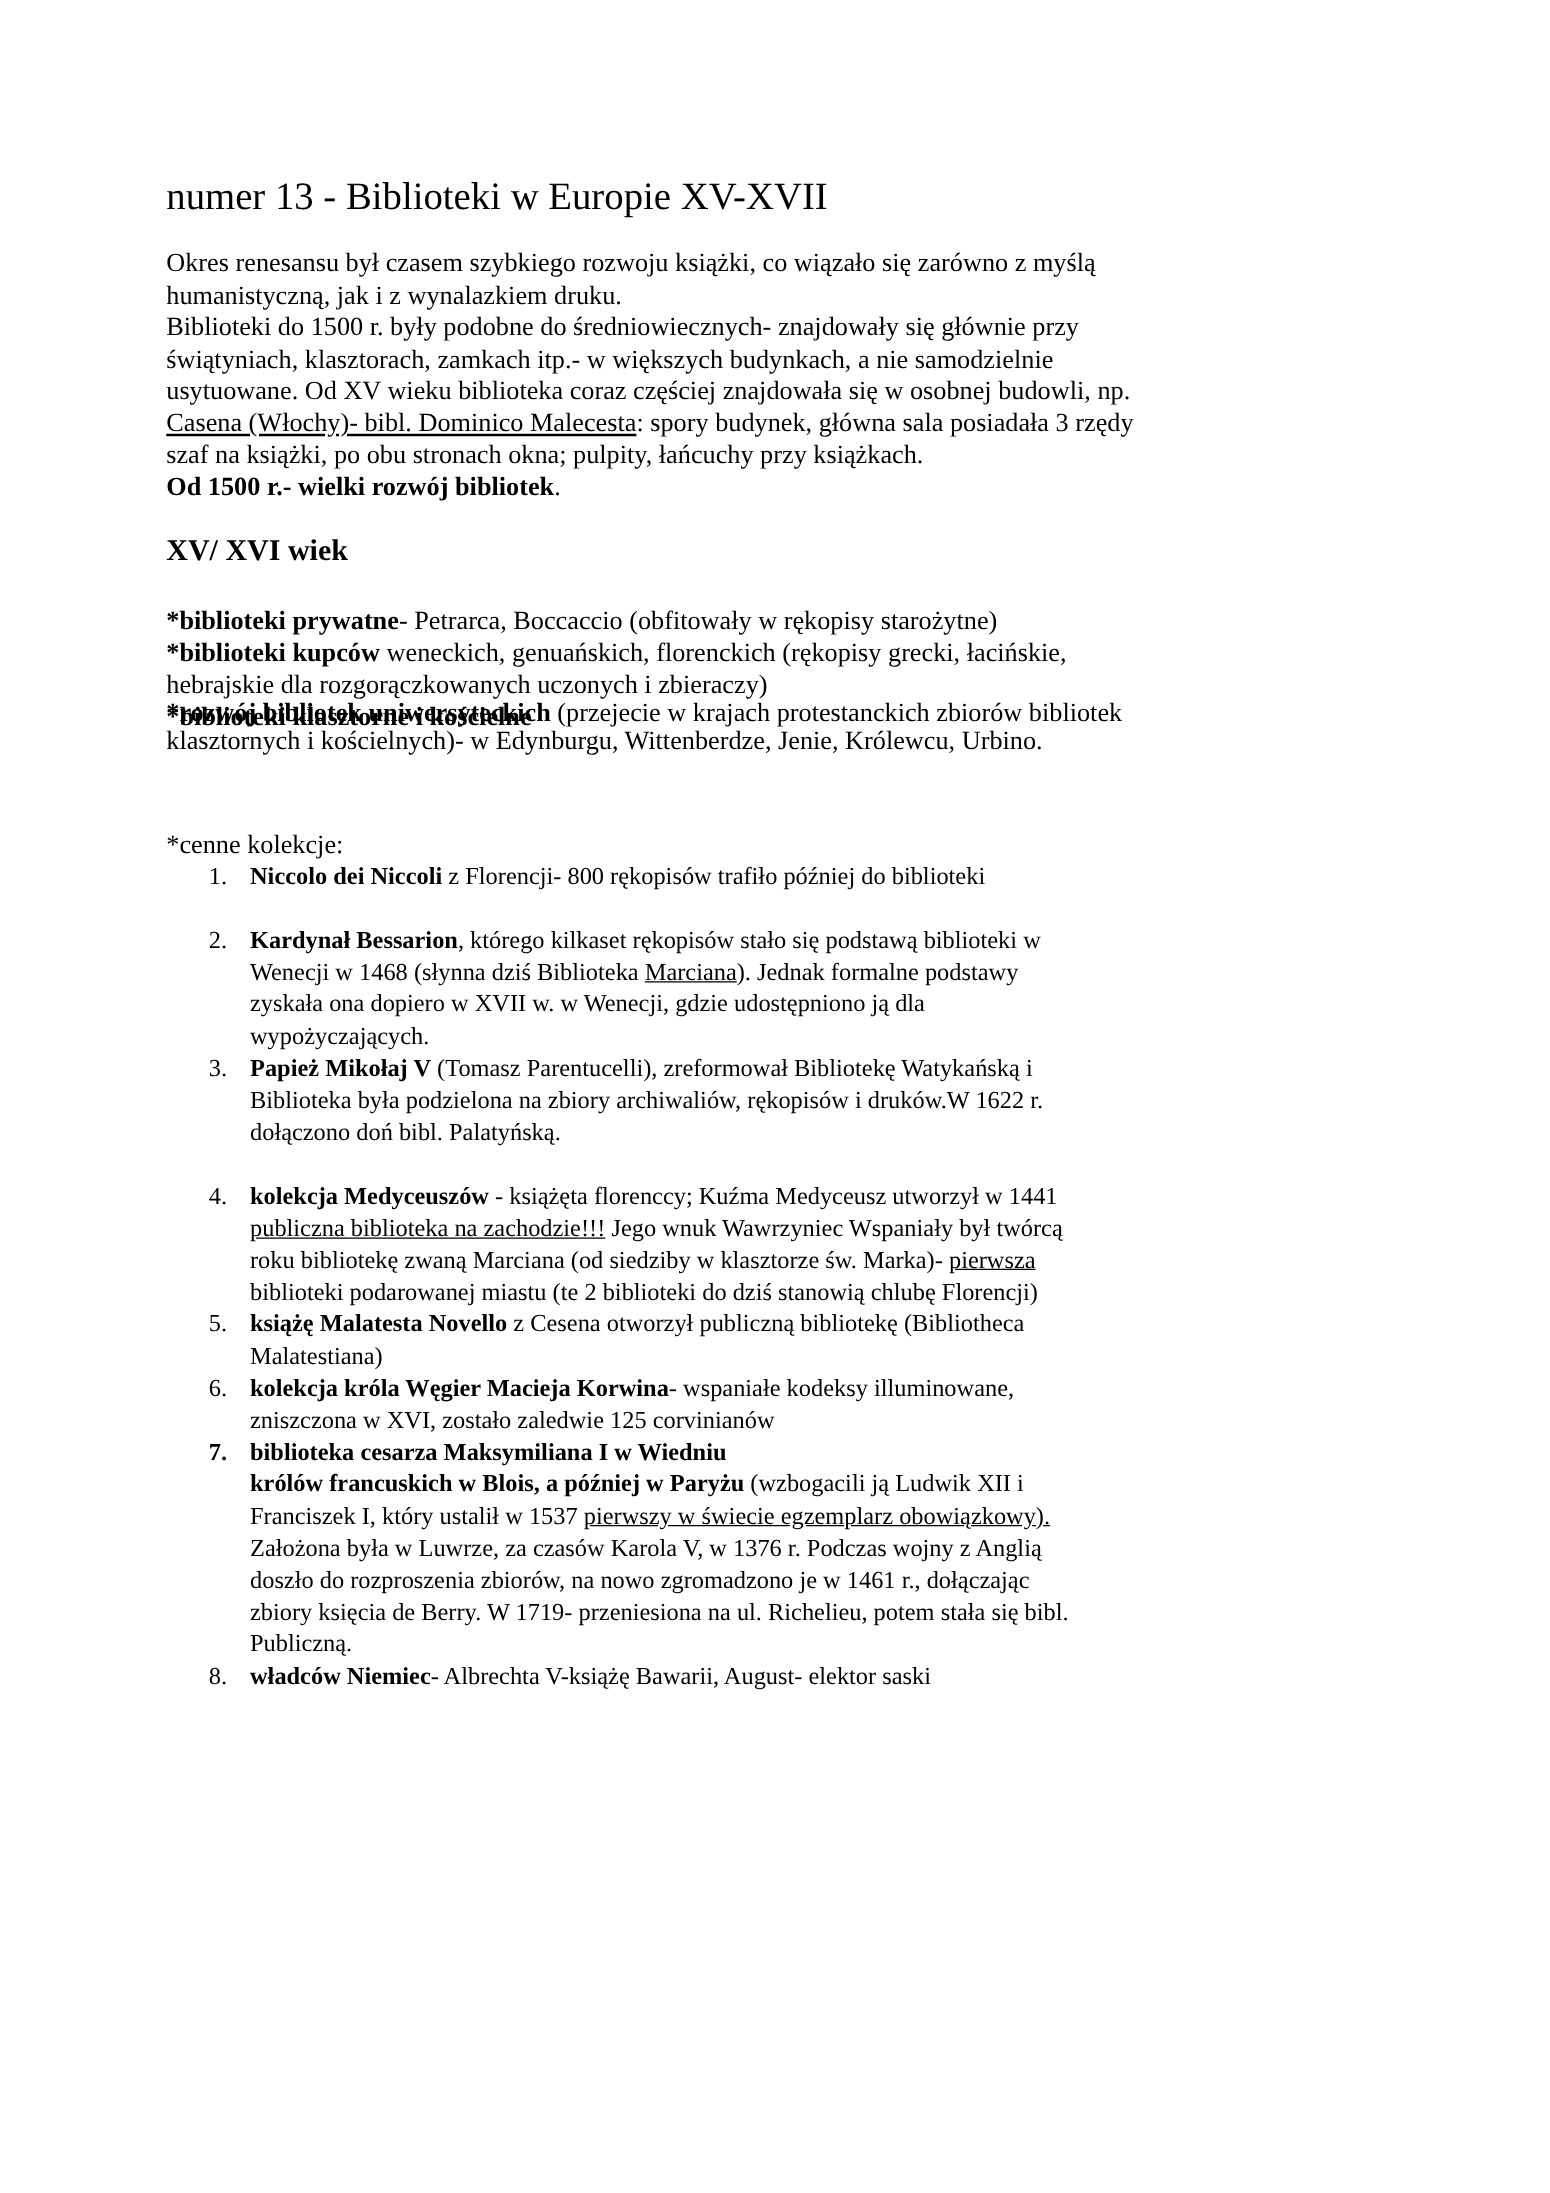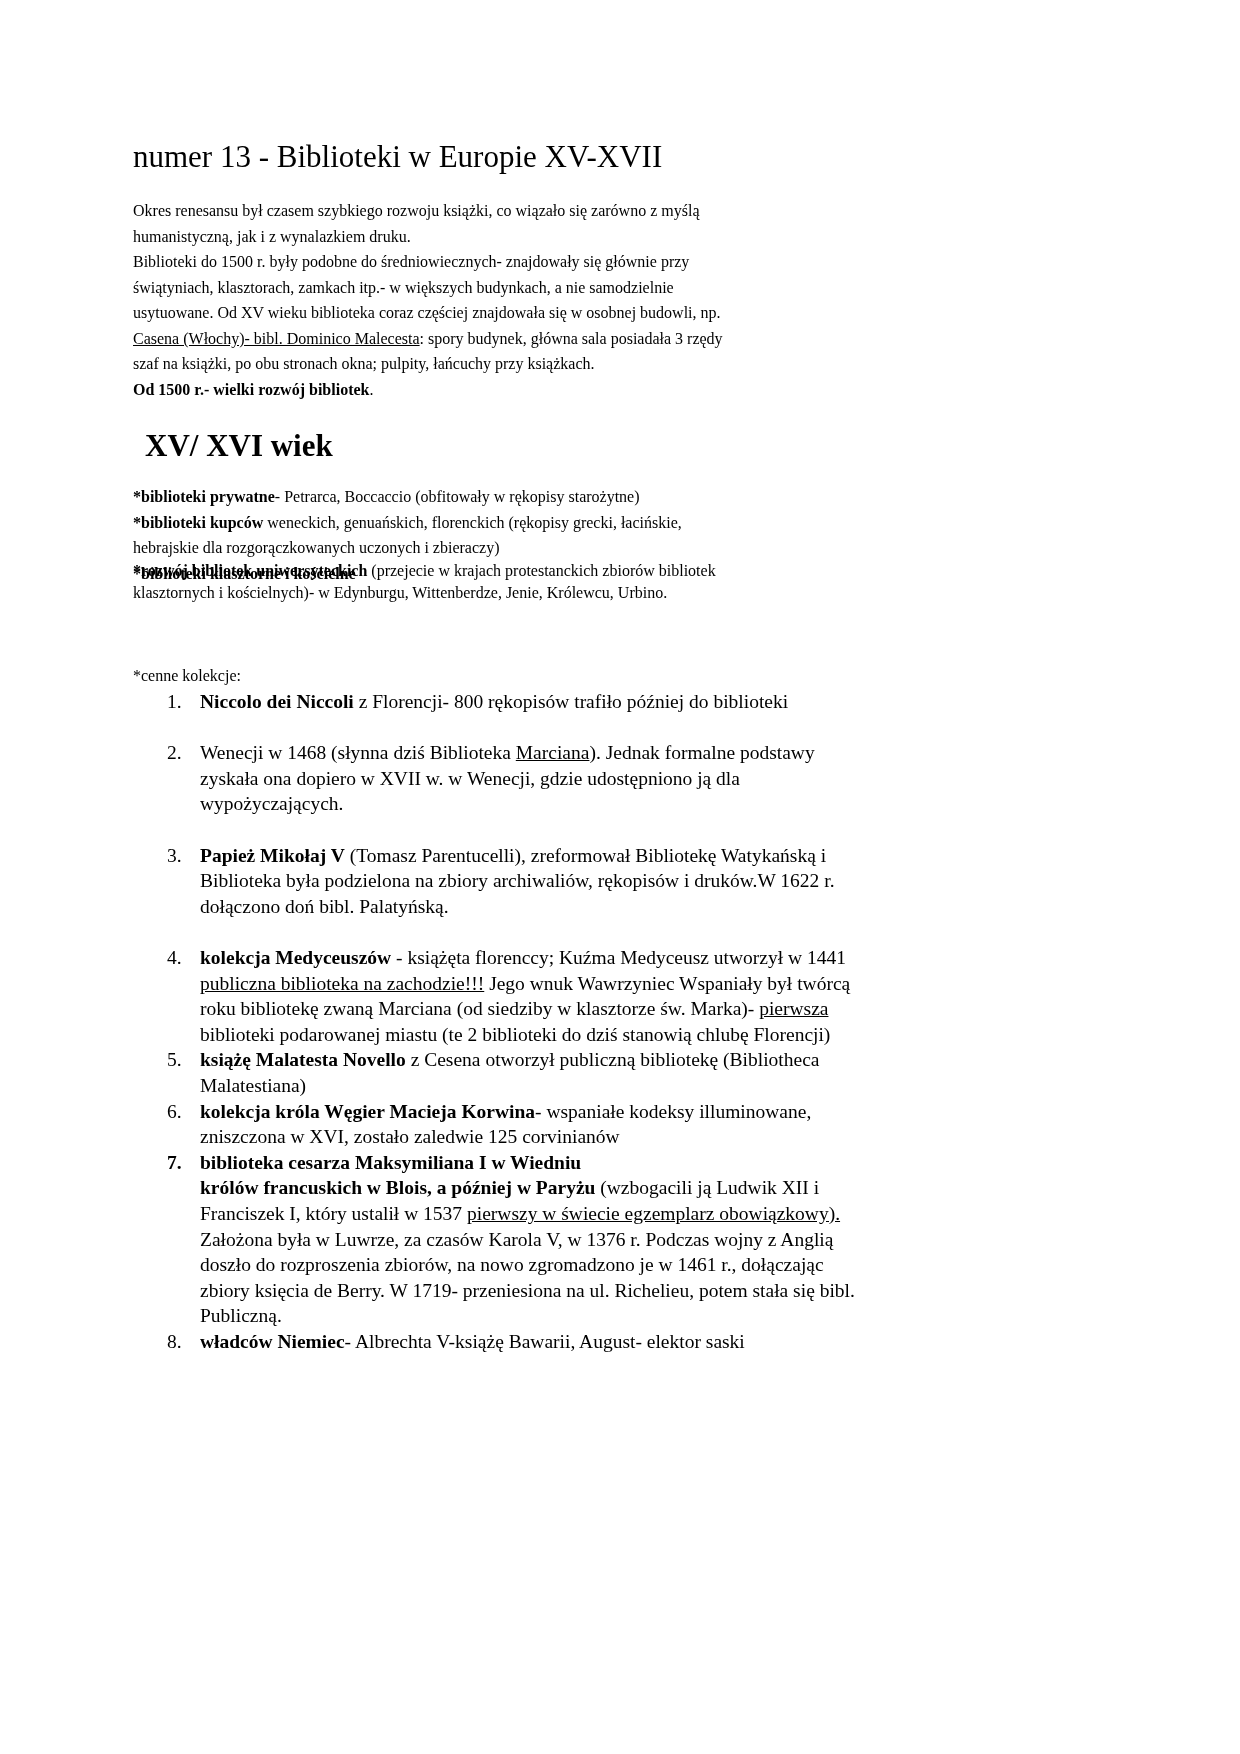--- a/index.html
+++ b/index.html
@@ -1,21 +1,21 @@
 <!DOCTYPE html>
 <html><head>
 <meta charset="utf-8">
 <style>
   html, body { margin: 0; padding: 0; background: #ffffff; }
   body { width: 1240px; height: 1754px; position: relative; overflow: hidden;
          font-family: "Liberation Serif", "DejaVu Serif", serif; color: #000; }
   .page { position: absolute; left: 133px; top: 0; width: 960px; }
   .title { position: absolute; top: 137px; left: 0; font-size: 31px; line-height: 40px; white-space: nowrap; font-weight: normal; margin: 0; }
-  .p { position: absolute; left: 0; font-size: 16px; line-height: 25.6px; white-space: nowrap; margin: 0; }
-  .h2 { position: absolute; left: 12px; font-size: 31px; font-weight: bold; margin: 0; white-space: nowrap; }
+  .p { position: absolute; left: 0; font-size: 21px; line-height: 25.6px; white-space: nowrap; margin: 0; }
+  .h2 { position: absolute; left: 0; font-size: 24px; font-weight: bold; margin: 0; white-space: nowrap; }
   .b { font-weight: bold; font-family: Liberation Serif, serif; }
   .u { text-decoration: underline; }
   .li { position: absolute; left: 34px; font-size: 19.5px; line-height: 25.6px; white-space: nowrap; }
   .li .num { position: absolute; left: 0; top: 0; width: 30px; }
   .li .txt { margin-left: 33px; }
 </style>
 </head>
 <body>
 
 <div class="page">
@@ -42,20 +42,21 @@
 
   <p class="p" style="top:663px">*cenne kolekcje:</p>
 
   <div id="collections-list">
       <div class="li" style="top: 689px;">
         <span class="num">1.</span>
         <div class="txt"><span class="b">Niccolo dei Niccoli</span><span> z Florencji- 800 rękopisów trafiło później do biblioteki</span></div>
       </div>
       <div class="li" style="top: 740.2px;">
         <span class="num">2.</span>
+        <div class="txt"><span class="b">Kardynał Bessarion</span><span>, którego kilkaset rękopisów stało się podstawą biblioteki w</span></div>
         <div class="txt"><span>Wenecji w 1468 (słynna dziś Biblioteka </span><span class="u">Marciana</span><span>). Jednak formalne podstawy</span></div>
         <div class="txt"><span>zyskała ona dopiero w XVII w. w Wenecji, gdzie udostępniono ją dla</span></div>
         <div class="txt"><span>wypożyczających.</span></div>
       </div>
       <div class="li" style="top: 842.6px;">
         <span class="num">3.</span>
         <div class="txt"><span class="b">Papież Mikołaj V</span><span> (Tomasz Parentucelli), zreformował Bibliotekę Watykańską i</span></div>
         <div class="txt"><span>Biblioteka była podzielona na zbiory archiwaliów, rękopisów i druków.W 1622 r.</span></div>
         <div class="txt"><span>dołączono doń bibl. Palatyńską.</span></div>
       </div>

